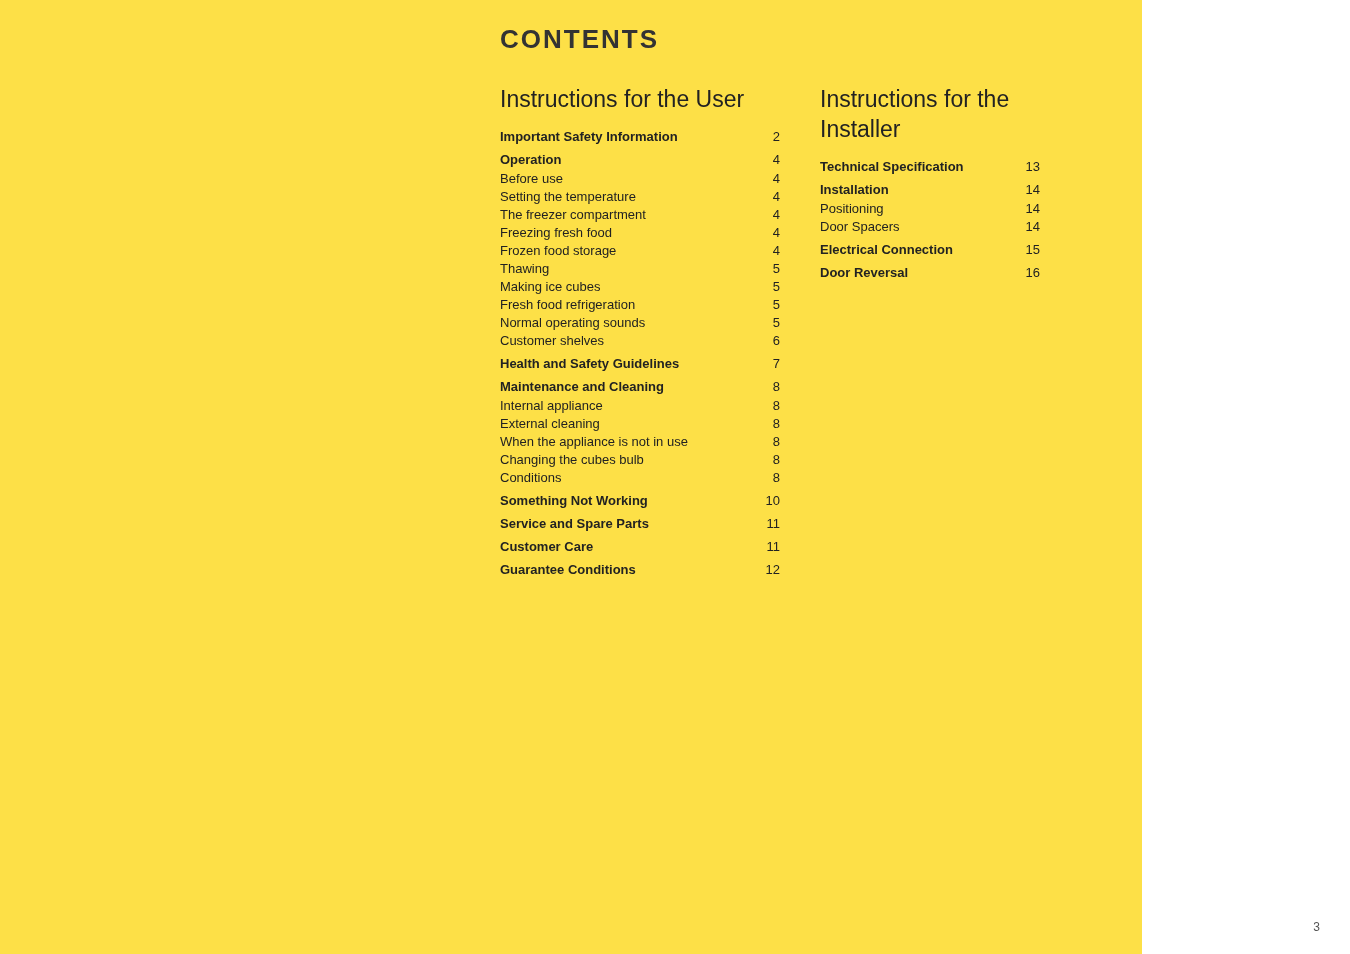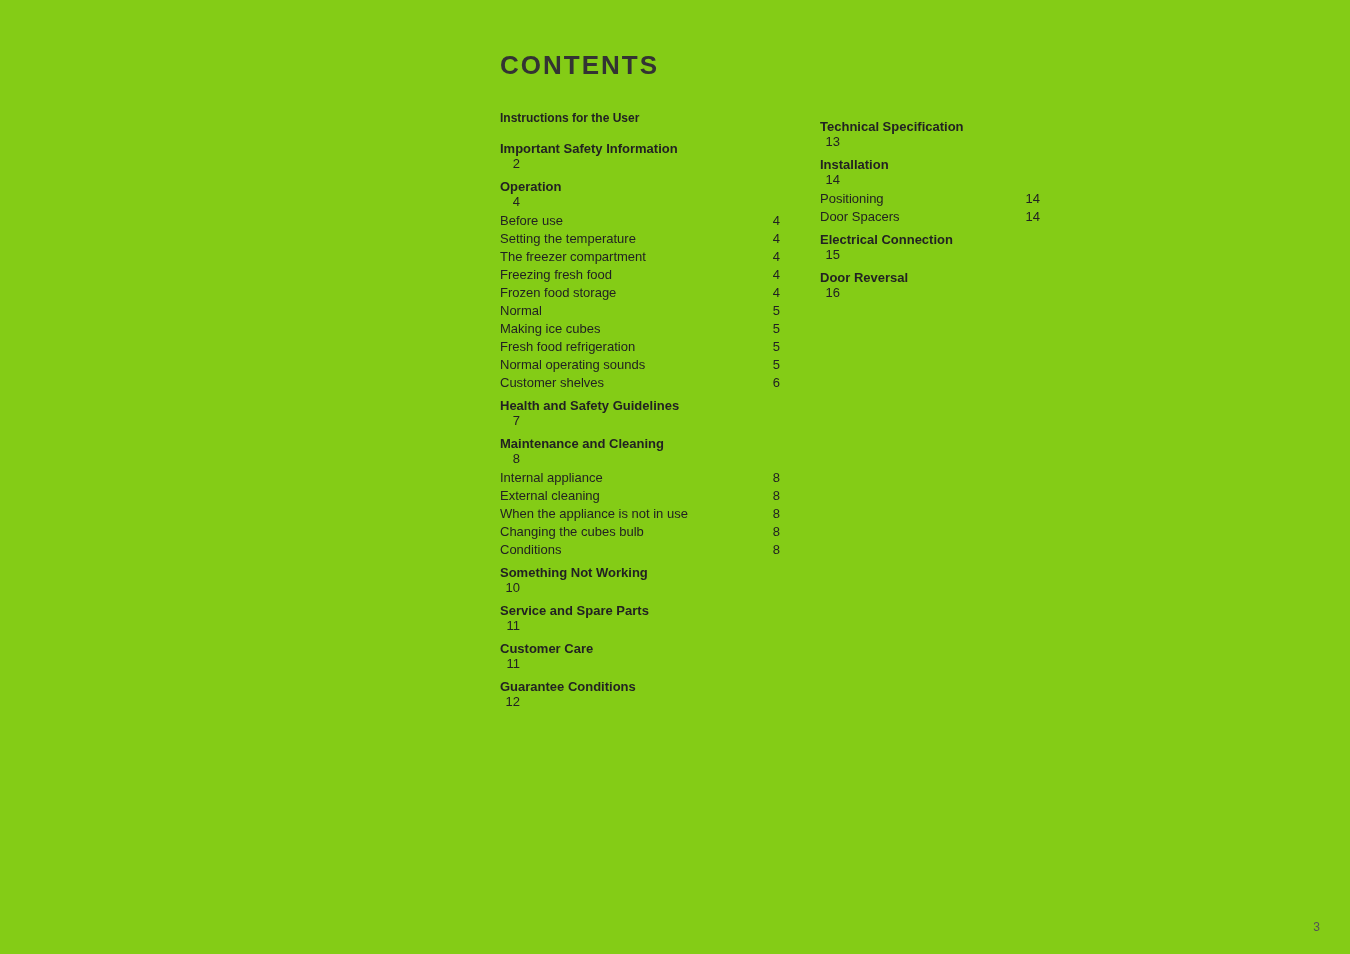--- a/index.html
+++ b/index.html
@@ -6,24 +6,24 @@
     body {
       background: #ffffff;
       font-family: Arial, Helvetica, sans-serif;
       font-size: 13px;
       color: #222;
       width: 1350px;
       min-height: 954px;
       position: relative;
     }
     .page-container {
-      width: 1350px;
+      width: 1142px;
       min-height: 954px;
-      background: #84cc16;
-      padding: 50px 0;
+      background: #fde047;
+      padding: 24px 0;
     }
     .content-area {
       margin-left: 500px;
       width: 760px;
     }
     .page-title {
       font-size: 26px;
       font-weight: bold;
       letter-spacing: 2px;
       color: #333;
@@ -33,40 +33,39 @@
       display: flex;
       gap: 40px;
     }
     .col-left {
       width: 280px;
     }
     .col-right {
       width: 220px;
     }
     .section-heading {
-      font-size: 12px;
-      font-weight: bold;
+      font-size: 23px;
+      font-weight: normal;
       color: #222;
       margin-bottom: 14px;
       line-height: 1.3;
     }
     .toc-entry {
       display: flex;
       justify-content: space-between;
       align-items: baseline;
       margin-bottom: 3px;
       gap: 13px;
     }
     .toc-entry-bold {
       display: flex;
       justify-content: space-between;
       align-items: baseline;
       margin-bottom: 4px;
       margin-top: 8px;
-      flex-direction: column;
     }
     .toc-label {
       font-size: 13px;
       color: #222;
     }
     .toc-label-bold {
       font-size: 13px;
       font-weight: bold;
       color: #222;
     }
@@ -119,21 +118,21 @@
             </div>
             <div class="toc-entry">
               <span class="toc-label">Freezing fresh food</span>
               <span class="toc-page">4</span>
             </div>
             <div class="toc-entry">
               <span class="toc-label">Frozen food storage</span>
               <span class="toc-page">4</span>
             </div>
             <div class="toc-entry">
-              <span class="toc-label">Normal</span>
+              <span class="toc-label">Thawing</span>
               <span class="toc-page">5</span>
             </div>
             <div class="toc-entry">
               <span class="toc-label">Making ice cubes</span>
               <span class="toc-page">5</span>
             </div>
             <div class="toc-entry">
               <span class="toc-label">Fresh food refrigeration</span>
               <span class="toc-page">5</span>
             </div>
@@ -186,20 +185,21 @@
               <span class="toc-page">11</span>
             </div>
             <div class="toc-entry-bold">
               <span class="toc-label-bold">Guarantee Conditions</span>
               <span class="toc-page">12</span>
             </div>
           </div>
       </div>
 
       <div class="col-right">
+        <div class="section-heading">Instructions for the Installer</div>
 
         <div id="installer-toc">
             <div class="toc-entry-bold">
               <span class="toc-label-bold">Technical Specification</span>
               <span class="toc-page">13</span>
             </div>
             <div class="toc-entry-bold">
               <span class="toc-label-bold">Installation</span>
               <span class="toc-page">14</span>
             </div>

